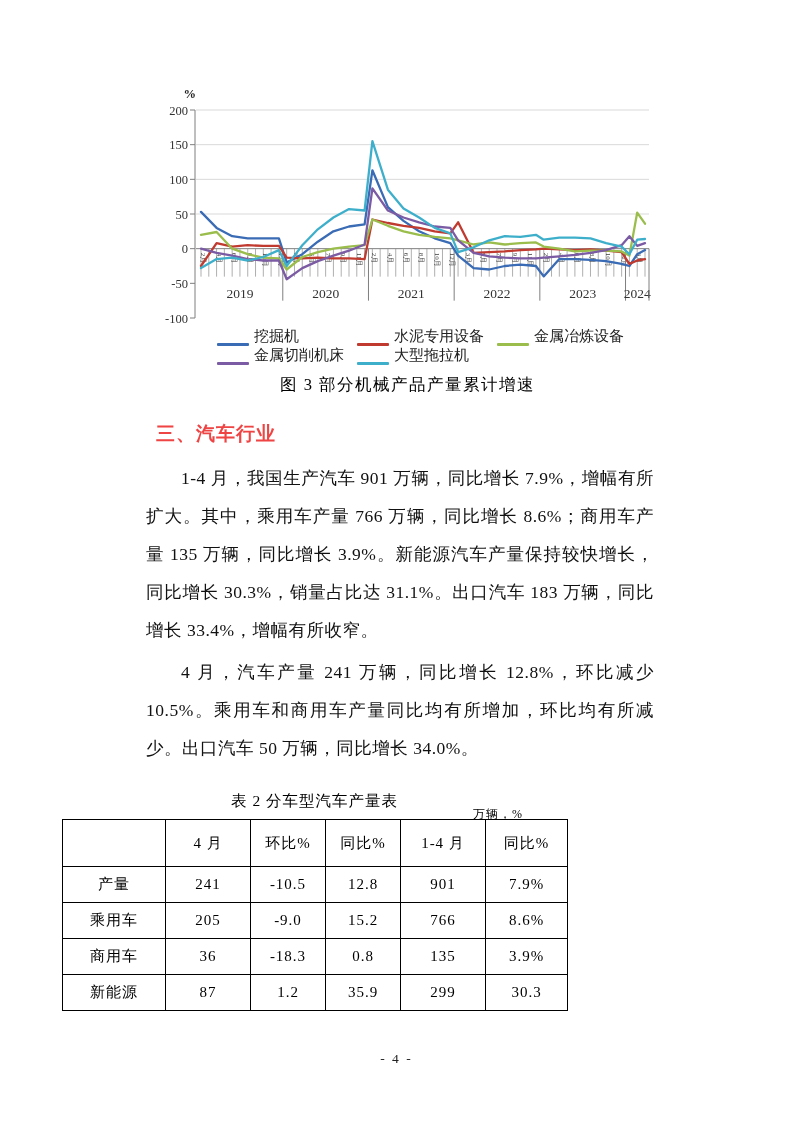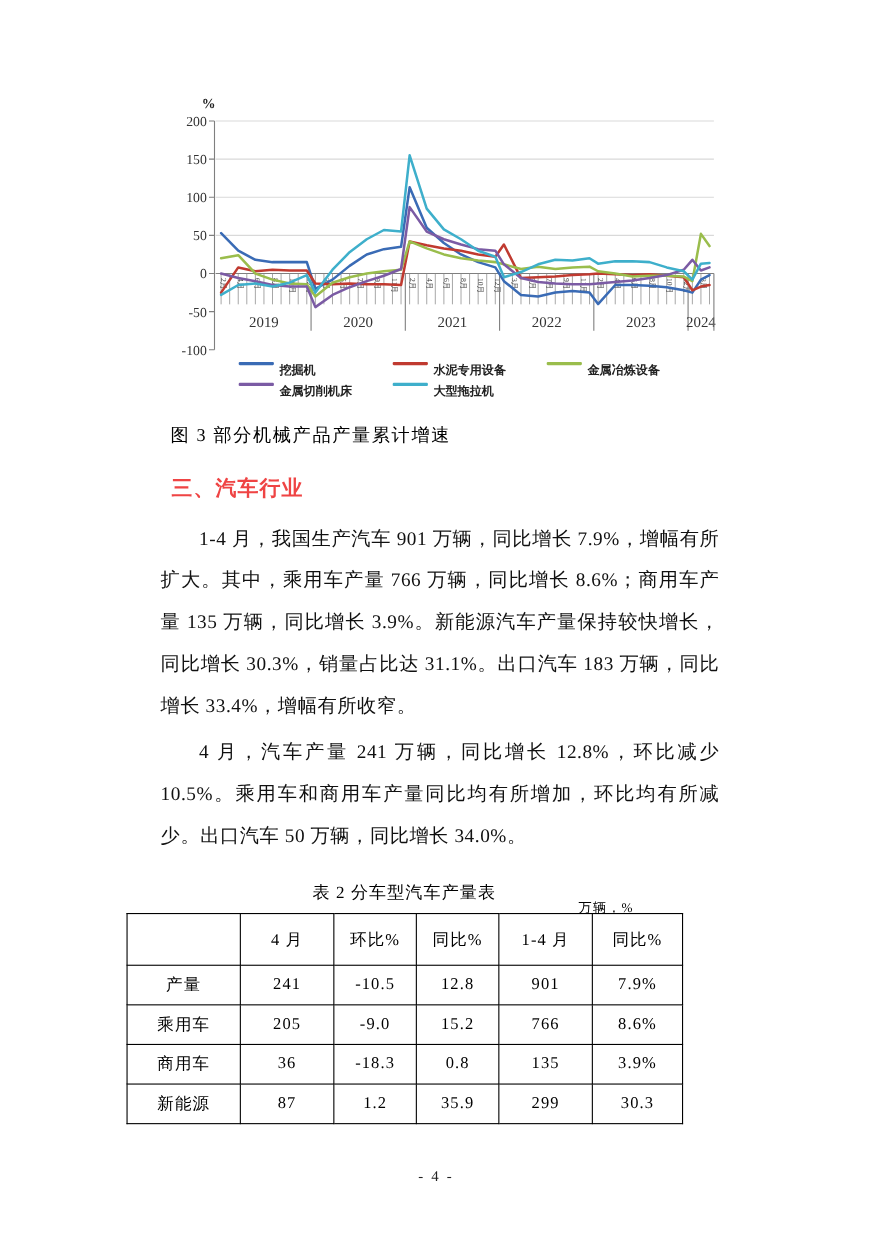--- a/index.html
+++ b/index.html
@@ -9,39 +9,39 @@
     font-family:"Liberation Serif", serif;color:#111;
     padding-top:85px;box-sizing:border-box;
   }
   
   .figure{margin-left:155px;width:505px;}
   .chart-svg{display:block;}
   .legend{
     margin-left:62px;margin-top:4px;
     display:grid;grid-template-columns:140px 140px 140px;row-gap:2px;
   }
-  .legend-item{display:flex;align-items:flex-start;height:17px;
-    font-size:11px;color:#222;white-space:nowrap;font-weight:bold;}
+  .legend-item{display:flex;align-items:flex-end;height:17px;
+    font-size:15px;color:#222;white-space:nowrap;}
   .legend-swatch{width:32px;height:3px;margin-right:5px;flex:0 0 auto;border-radius:1px;}
   .fig-caption{
-    text-align:left;font-size:16.5px;margin-top:20px;letter-spacing:1.5px;color:#000;
+    text-align:center;font-size:16.5px;margin-top:9px;letter-spacing:1.5px;color:#000;
   }
   
   .section-heading{
     margin:25px 0 0 156px;font-family:"Liberation Sans", sans-serif;
     font-weight:bold;font-size:19px;line-height:26px;color:#ef4444;letter-spacing:1px;
   }
   .body-text{margin-left:142px;width:516px;}
   .body-text p{
     margin:4px;font-size:17.5px;line-height:38px;text-align:justify;
     text-indent:2em;letter-spacing:.5px;
   }
   .body-text p:first-child{margin-top:12px;}
   
-  .table-block{margin-left:115px;width:505px;margin-top:22px;}
+  .table-block{margin-left:62px;width:505px;margin-top:22px;}
   .table-caption{position:relative;text-align:center;font-size:15.5px;
     letter-spacing:1px;height:24px;line-height:24px;color:#000;}
   .table-unit{position:absolute;right:44px;top:13px;font-size:12px;letter-spacing:1px;}
   table.data{border-collapse:collapse;width:505px;margin-top:6px;table-layout:fixed;}
   table.data td,table.data th{
     border:1px solid #000000;text-align:center;vertical-align:middle;
     font-size:15px;font-weight:normal;padding:0;letter-spacing:1px;color:#000;
   }
   table.data thead th{height:46px;}
   table.data tbody td{height:35px;}

